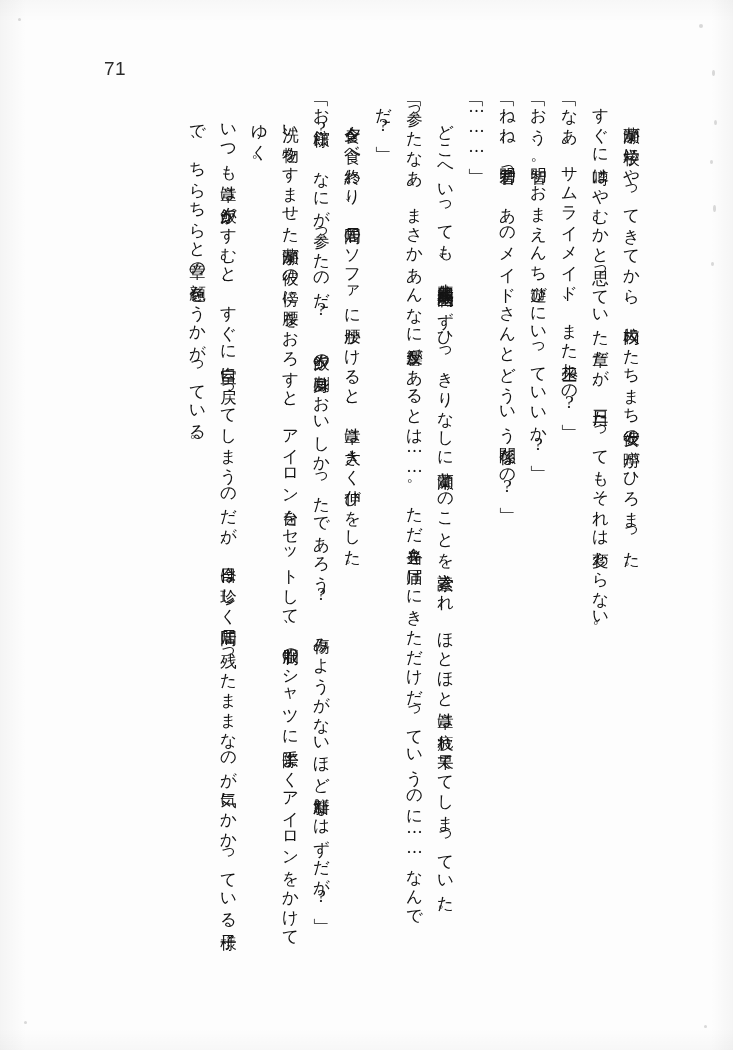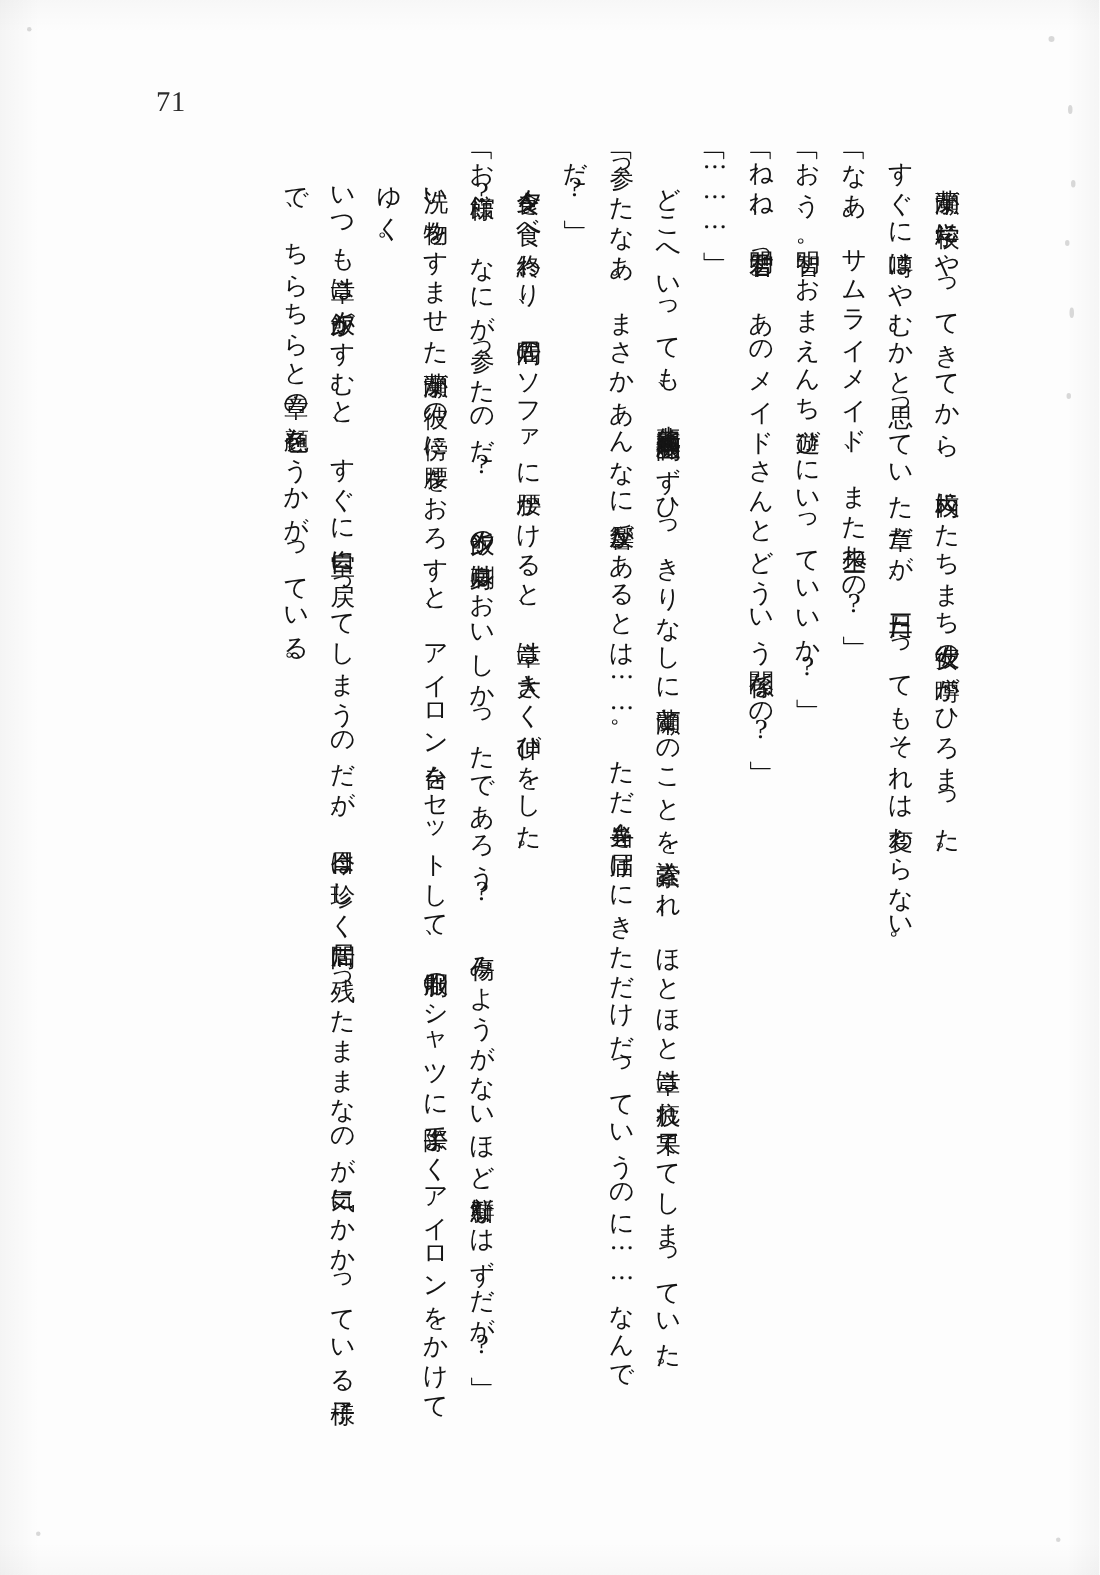--- a/index.html
+++ b/index.html
@@ -31,21 +31,21 @@
       linear-gradient(to bottom, rgba(0,0,0,0.025) 0px, rgba(0,0,0,0.0) 22px),
       linear-gradient(to top, rgba(0,0,0,0.025) 0px, rgba(0,0,0,0.0) 22px);
     pointer-events: none;
   }
   .page-number {
     position: absolute;
     top: 58px;
     left: 104px;
     font-size: 19px;
     color: #2b2b2b;
-    font-family: Liberation Serif, serif;
+    font-family: Liberation Sans, sans-serif;
     letter-spacing: 0.5px;
   }
   .text-block {
     position: absolute;
     top: 96px;
     right: 86px;
     height: 860px;
     width: 560px;
     writing-mode: vertical-rl;
     text-orientation: upright;

